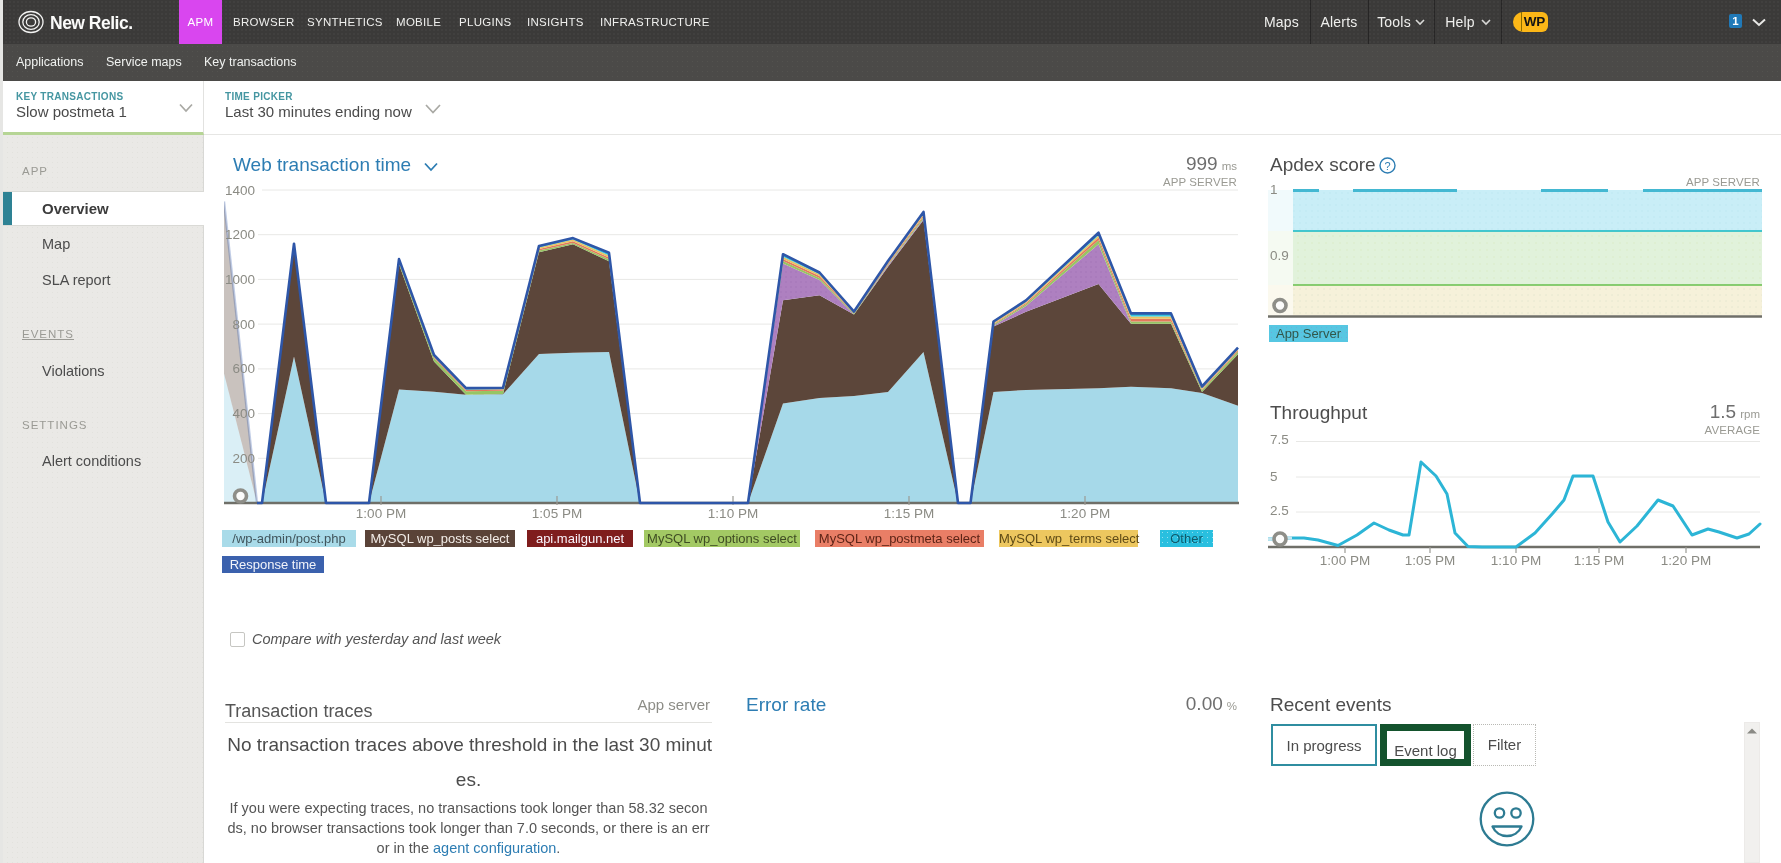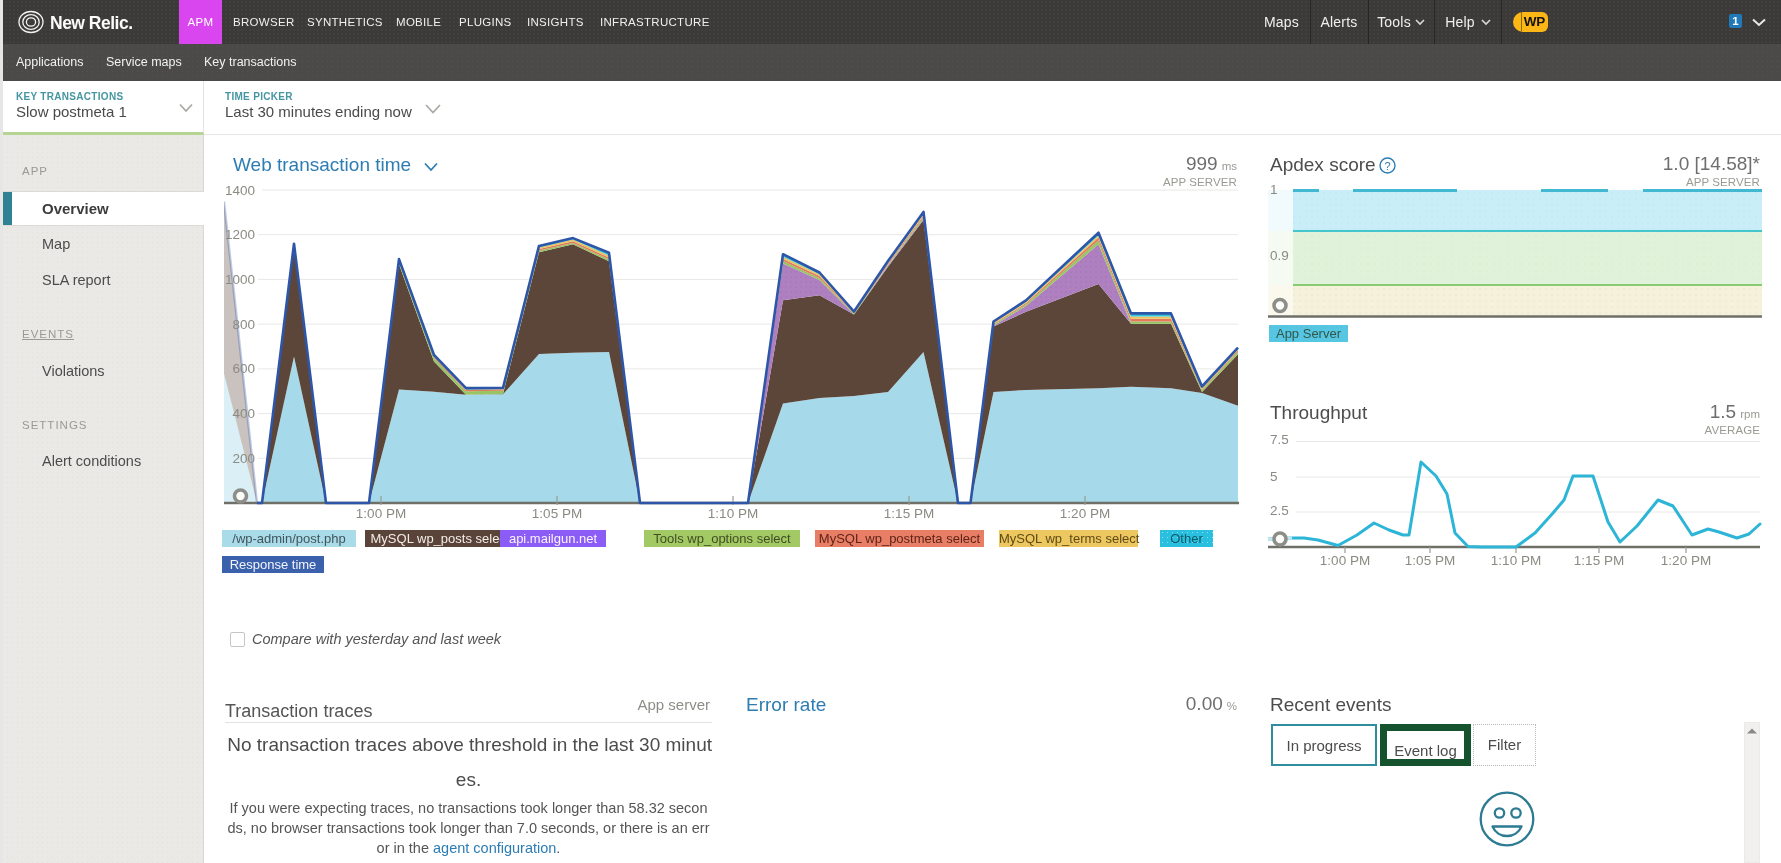--- a/index.html
+++ b/index.html
@@ -185,22 +185,22 @@
     <text x="333" y="333">1:05 PM</text>
     <text x="509" y="333">1:10 PM</text>
     <text x="685" y="333">1:15 PM</text>
     <text x="861" y="333">1:20 PM</text>
   </g>
   <circle cx="16.5" cy="311" r="6" fill="#fbfbfa" stroke="#8e8e88" stroke-width="3.6"></circle>
 </svg>
 
 <div class="badge" style="left:222px; top:530px; width:134px; background:#a9dbe9; color:#41555c;">/wp-admin/post.php</div>
 <div class="badge" style="left:365px; top:530px; width:150px; background:#5a4338; color:#f3ede8;">MySQL wp_posts select</div>
-<div class="badge" style="left:500px; top:530px; width:106px; background:#8b5cf6; color:#faf4fc;">api.mailgun.net</div>
-<div class="badge" style="left:644px; top:530px; width:156px; background:#a3c964; color:#3f4d23;">Tools wp_options select</div>
+<div class="badge" style="left:527px; top:530px; width:106px; background:#7f1d1d; color:#faf4fc;">api.mailgun.net</div>
+<div class="badge" style="left:644px; top:530px; width:156px; background:#a3c964; color:#3f4d23;">MySQL wp_options select</div>
 <div class="badge" style="left:815px; top:530px; width:169px; background:#e97e66; color:#5d2417;">MySQL wp_postmeta select</div>
 <div class="badge" style="left:999px; top:530px; width:139px; background:#edc75f; color:#5f4b16;">MySQL wp_terms select</div>
 <div class="badge" style="left:1160px; top:530px; width:53px; background:#29bfdf; background-image:radial-gradient(rgba(255,255,255,0.5) 0.8px, transparent 1px); background-size:5px 5px; color:#0e5a6b;">Other</div>
 <div class="badge" style="left:222px; top:556px; width:102px; background:#3b61ad; color:#f2f4fa;">Response time</div>
 
 <div class="abs" style="left:230px; top:632px; width:15px; height:15px; background:#fff; border:1px solid #c6c6c2; border-radius:2px;"></div>
 <div class="abs" style="left:252px; top:631px; font-size:14.5px; color:#555;font-style:italic;">Compare with yesterday and last week</div>
 
 <div class="abs" style="left:225px; top:694px; width:487px; height:29px; border-bottom:1px solid #e3e3e0;">
   <span style="font-size:18px; color:#555; position:absolute; left:0; top:7px;">Transaction traces</span>
@@ -211,21 +211,20 @@
 <div class="abs" style="left:225px; top:798px; width:487px; text-align:center; font-size:14.5px; color:#555; line-height:20px;">If you were expecting traces, no transactions took longer than 58.32 secon<br>ds, no browser transactions took longer than 7.0 seconds, or there is an err<br>or in the <span style="color:#2d7db3;">agent configuration</span>.</div>
 
 <div class="abs bluetitle" style="left:746px; top:694px;">Error rate</div>
 <div class="abs" style="left:937px; top:693px; width:300px; text-align:right;"><span class="bigval">0.00</span><span class="unit" style="margin-left:4px;">%</span></div>
 
 <div class="abs darktitle" style="left:1270px; top:154px;">Apdex score</div>
 <svg class="abs" style="left:1379px; top:157px;" width="17" height="17">
   <circle cx="8.5" cy="8.5" r="7.5" fill="none" stroke="#2d7db3" stroke-width="1.4"></circle>
   <text x="8.5" y="12.5" font-size="11" fill="#2d7db3" text-anchor="middle" font-family="Liberation Sans">?</text>
 </svg>
-<div class="abs" style="left:1460px; top:153px; width:300px; text-align:right;"><span class="bigval">1.0 [14.58]*</span></div>
 <div class="abs subcap" style="left:1460px; top:176px; width:300px; text-align:right;">APP SERVER</div>
 
 <svg class="abs" style="left:1268px; top:185px;" width="494" height="140" viewBox="0 0 494 140">
   <defs>
     <pattern id="bdot" width="6" height="6" patternUnits="userSpaceOnUse">
       <circle cx="2" cy="2" r="0.7" fill="rgba(120,185,205,0.16)"></circle>
     </pattern>
     <pattern id="gdot" width="7" height="7" patternUnits="userSpaceOnUse">
       <circle cx="2" cy="2" r="0.7" fill="rgba(190,205,110,0.22)"></circle>
     </pattern>

